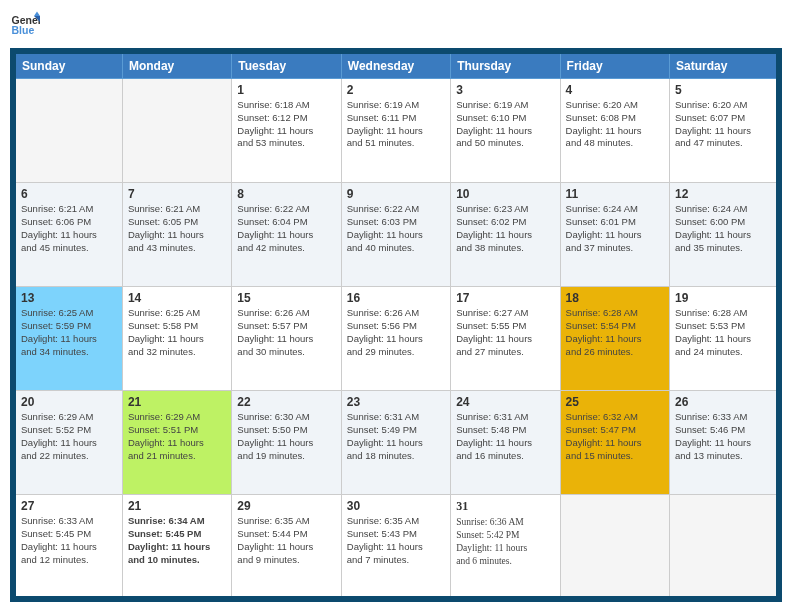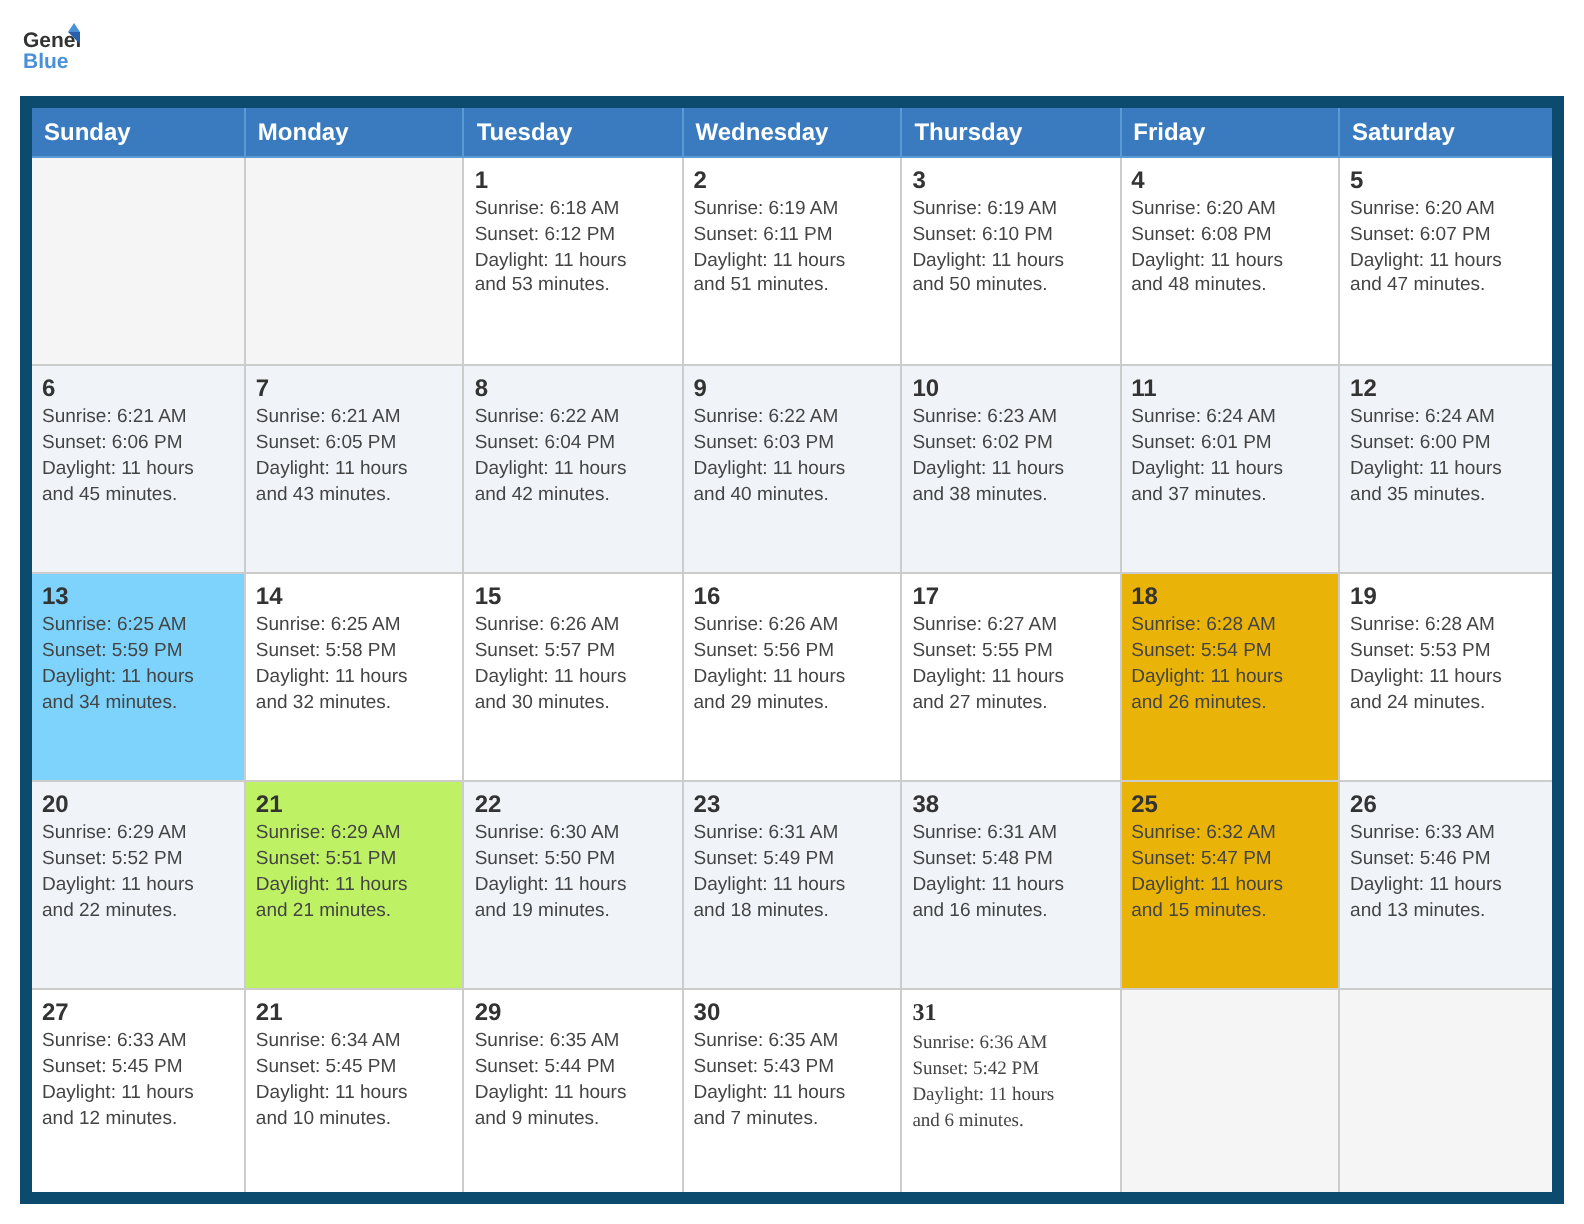--- a/index.html
+++ b/index.html
@@ -283,21 +283,21 @@
 and 19 minutes.</div>
           </td>
           <td style="background: rgb(240, 244, 248);">
             <span class="day-num">23</span>
             <div class="day-info" style="white-space: pre-line;">Sunrise: 6:31 AM
 Sunset: 5:49 PM
 Daylight: 11 hours
 and 18 minutes.</div>
           </td>
           <td style="background: rgb(240, 244, 248);">
-            <span class="day-num">38</span>
+            <span class="day-num">24</span>
             <div class="day-info" style="white-space: pre-line;">Sunrise: 6:31 AM
 Sunset: 5:48 PM
 Daylight: 11 hours
 and 16 minutes.</div>
           </td>
           <td style="background: #eab308;">
             <span class="day-num">25</span>
             <div class="day-info" style="white-space: pre-line;">Sunrise: 6:32 AM
 Sunset: 5:47 PM
 Daylight: 11 hours
@@ -314,21 +314,21 @@
         <tr>
           <td style="background: rgb(255, 255, 255);">
             <span class="day-num">27</span>
             <div class="day-info" style="white-space: pre-line;">Sunrise: 6:33 AM
 Sunset: 5:45 PM
 Daylight: 11 hours
 and 12 minutes.</div>
           </td>
           <td style="background: rgb(255, 255, 255);">
             <span class="day-num">21</span>
-            <div class="day-info" style="white-space: pre-line;">Sunrise: 6:34 AM
+            <div class="day-info" style="white-space: pre-line; font-weight: bold;">Sunrise: 6:34 AM
 Sunset: 5:45 PM
 Daylight: 11 hours
 and 10 minutes.</div>
           </td>
           <td style="background: rgb(255, 255, 255);">
             <span class="day-num">29</span>
             <div class="day-info" style="white-space: pre-line;">Sunrise: 6:35 AM
 Sunset: 5:44 PM
 Daylight: 11 hours
 and 9 minutes.</div>

